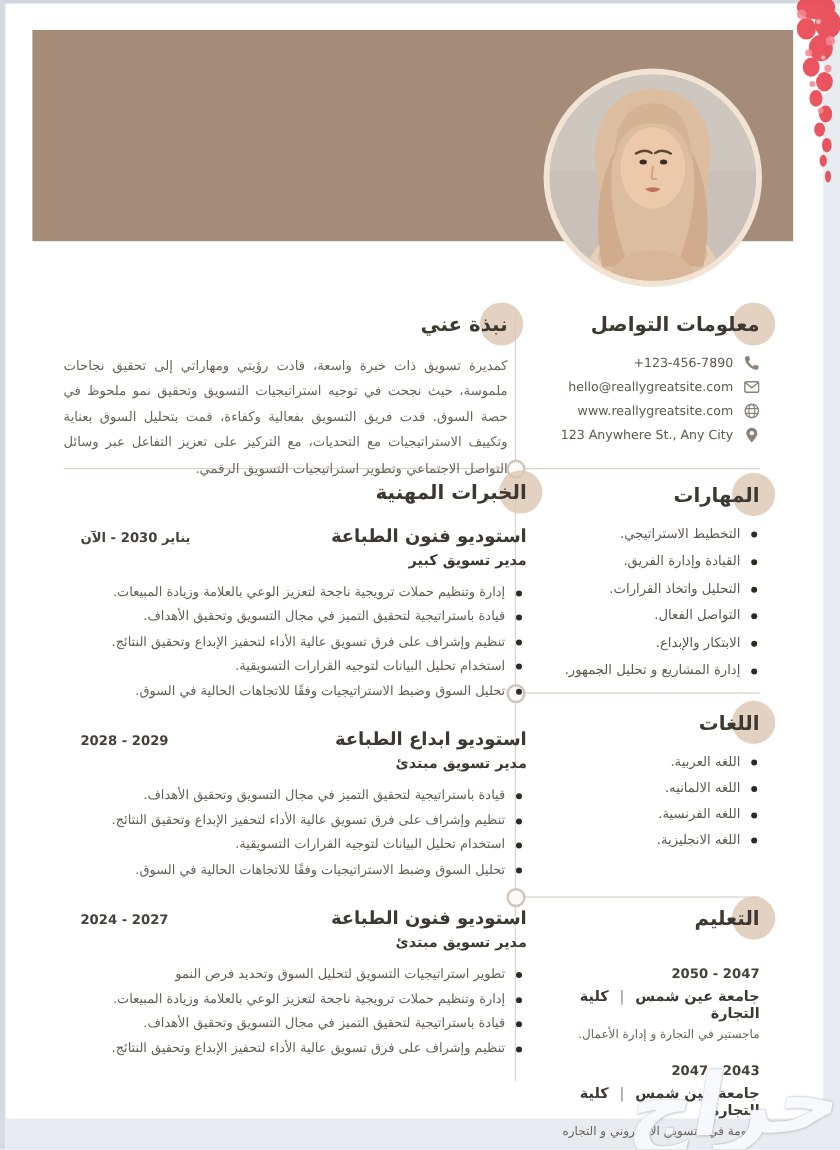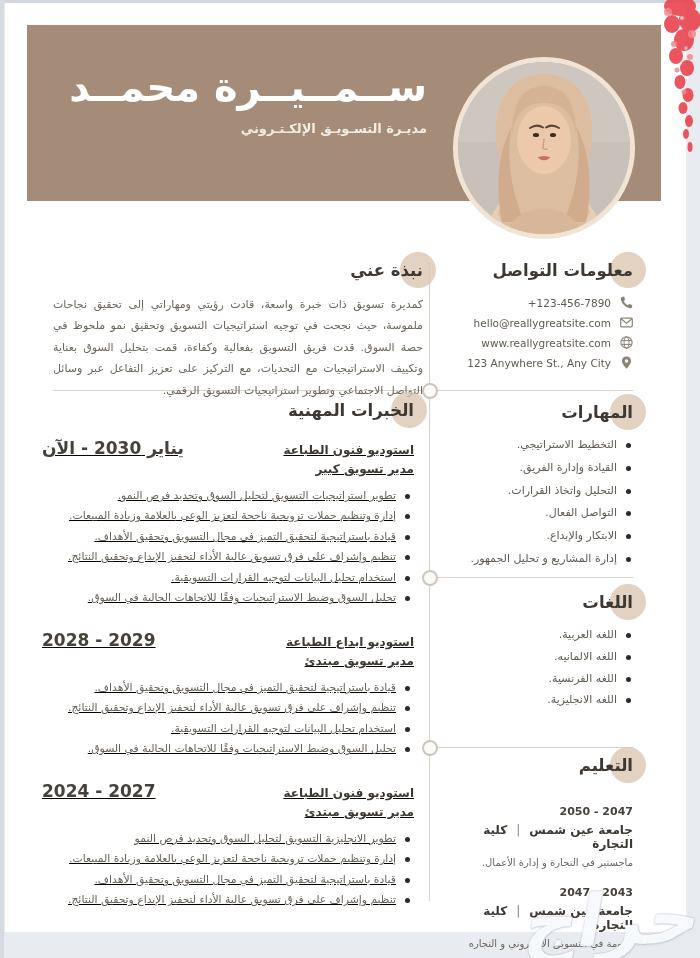--- a/index.html
+++ b/index.html
@@ -34,21 +34,21 @@
   .hline.main{left:48px;width:368px;top:387px;}
   .hline.s1{left:432px;width:196px;top:387px;}
   .hline.s2{left:432px;width:196px;top:574px;}
   .hline.s3{left:432px;width:196px;top:744px;}
   .node{position:absolute;width:12px;height:12px;border-radius:50%;background:#fbfaf7;border:2px solid #cdc6bb;left:417px;}
   .node.n1{top:380px;} .node.n2{top:567px;} .node.n3{top:737px;}
 
   
   .sec{position:absolute;direction:rtl;text-align:right;}
   .sec-about{left:48px;top:258px;width:370px;}
-  .sec-exp{left:37px;top:398px;width:372px;text-decoration:underline;}
+  .sec-exp{left:62px;top:398px;width:372px;}
   .sec-contact{left:434px;top:258px;width:194px;}
   .sec-skills{left:434px;top:400px;width:194px;}
   .sec-langs{left:434px;top:590px;width:194px;}
   .sec-edu{left:434px;top:753px;width:194px;}
 
   .sec-heading{position:relative;display:inline-block;font-size:16.5px;font-weight:bold;color:#3d3832;}
   .sec-heading .label{position:relative;z-index:1;}
   .blob{position:absolute;right:-13px;top:-9px;width:36px;height:36px;border-radius:50%;
         background:#dcc7b3;opacity:.8;z-index:0;}
 
@@ -64,22 +64,22 @@
   
   ul.dots{list-style:none;margin:16px 0 0;padding:0;}
   li.dot-item{position:relative;padding-right:16px;margin-bottom:9px;font-size:11px;color:#5f5950;line-height:1.25;}
   li.dot-item::before{content:"";position:absolute;right:2px;top:5px;width:5px;height:5px;border-radius:50%;background:#2d2924;}
   .sec-langs li.dot-item{margin-bottom:8px;}
 
   
   .exp-entries{margin-top:18px;}
   .exp-entry{margin-bottom:25px;}
   .exp-head{display:flex;justify-content:space-between;align-items:baseline;}
-  .exp-company{font-size:12px;font-weight:bold;color:#3d3832;}
-  .exp-date{font-size:17px;font-weight:bold;color:#46413a;}
+  .exp-company{font-size:15px;font-weight:bold;color:#3d3832;}
+  .exp-date{font-size:11px;font-weight:bold;color:#46413a;}
   .exp-title{font-size:12px;font-weight:bold;color:#3d3832;margin-top:4px;}
   ul.bullets{list-style:none;margin:13px 0 0;padding:0;}
   ul.bullets li.dot-item{font-size:10.8px;color:#655f55;margin-bottom:7px;padding-right:18px;}
   ul.bullets li.dot-item::before{right:4px;}
 
   
   .edu-entries{margin-top:30px;}
   .edu-entry{margin-bottom:18px;}
   .edu-date{font-size:11px;font-weight:bold;color:#46413a;}
   .edu-school{font-size:12px;font-weight:bold;color:#3d3832;margin-top:5px;text-align:right;}
@@ -88,24 +88,20 @@
 </style>
 </head>
 <body>
 
 <div class="edge-top"></div>
 <div class="edge-left"></div>
 
 <div class="page">
 
   <div class="header-band"></div>
-  <div class="header-text">
-    <div class="person-name">ســمــيــرة محمــد</div>
-    <div class="person-title">مديـرة التسـويـق الإلكـتـروني</div>
-  </div>
 
   <div class="photo">
     <svg width="172" height="172" viewBox="0 0 172 172" xmlns="http://www.w3.org/2000/svg">
       <rect width="172" height="172" fill="#c9c1b9"></rect>
       <rect width="172" height="80" fill="#cec7bf"></rect>
       <path d="M28 172 Q36 126 86 122 Q136 126 144 172 Z" fill="#e6cfb7"></path>
       <path d="M86 12 C50 12 35 44 38 76 C41 106 50 122 40 152 L50 172 L122 172 L132 150 C122 122 131 106 134 76 C137 44 122 12 86 12 Z" fill="#dcbda0"></path>
       <path d="M54 64 C48 94 52 124 66 160 L44 160 C36 118 42 86 54 64 Z" fill="#d0ab8c"></path>
       <path d="M118 64 C124 94 120 124 106 160 L128 160 C136 118 130 86 118 64 Z" fill="#d0ab8c"></path>
       <ellipse cx="86" cy="78" rx="27" ry="34" fill="#ecc9ab"></ellipse>
@@ -145,21 +141,20 @@
     <div class="exp-entries">
 
         <div class="exp-entry">
           <div class="exp-head">
             <span class="exp-company">استوديو فنون الطباعة</span>
             <span class="exp-date" dir="auto">يناير 2030 - الآن</span>
           </div>
           <div class="exp-title">مدير تسويق كبير</div>
           <ul class="bullets">
 
-              <li class="dot-item">تطوير استراتيجيات التسويق لتحليل السوق وتحديد فرص النمو.</li>
 
               <li class="dot-item">إدارة وتنظيم حملات ترويجية ناجحة لتعزيز الوعي بالعلامة وزيادة المبيعات.</li>
 
               <li class="dot-item">قيادة باستراتيجية لتحقيق التميز في مجال التسويق وتحقيق الأهداف.</li>
 
               <li class="dot-item">تنظيم وإشراف على فرق تسويق عالية الأداء لتحفيز الإبداع وتحقيق النتائج.</li>
 
               <li class="dot-item">استخدام تحليل البيانات لتوجيه القرارات التسويقية.</li>
 
               <li class="dot-item">تحليل السوق وضبط الاستراتيجيات وفقًا للاتجاهات الحالية في السوق.</li>
@@ -185,21 +180,21 @@
         </div>
 
         <div class="exp-entry">
           <div class="exp-head">
             <span class="exp-company">استوديو فنون الطباعة</span>
             <span class="exp-date" dir="auto">2024 - 2027</span>
           </div>
           <div class="exp-title">مدير تسويق مبتدئ</div>
           <ul class="bullets">
 
-              <li class="dot-item">تطوير الانجليزية التسويق لتحليل السوق وتحديد فرص النمو</li>
+              <li class="dot-item">تطوير استراتيجيات التسويق لتحليل السوق وتحديد فرص النمو</li>
 
               <li class="dot-item">إدارة وتنظيم حملات ترويجية ناجحة لتعزيز الوعي بالعلامة وزيادة المبيعات.</li>
 
               <li class="dot-item">قيادة باستراتيجية لتحقيق التميز في مجال التسويق وتحقيق الأهداف.</li>
 
               <li class="dot-item">تنظيم وإشراف على فرق تسويق عالية الأداء لتحفيز الإبداع وتحقيق النتائج.</li>
             </ul>
         </div>
       </div>
   </div>

